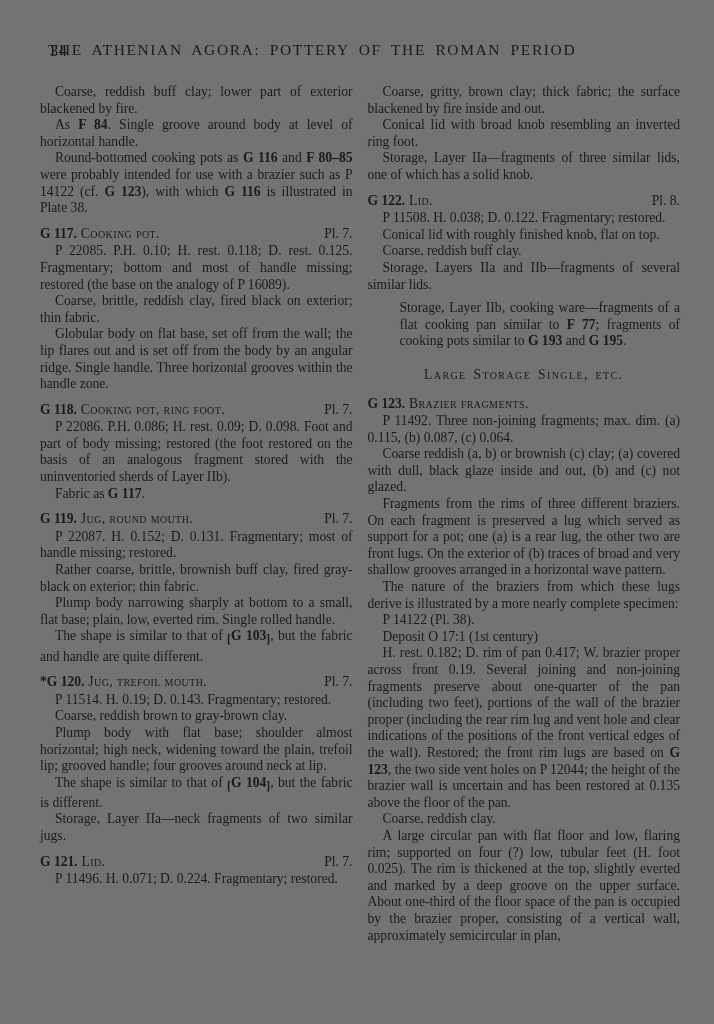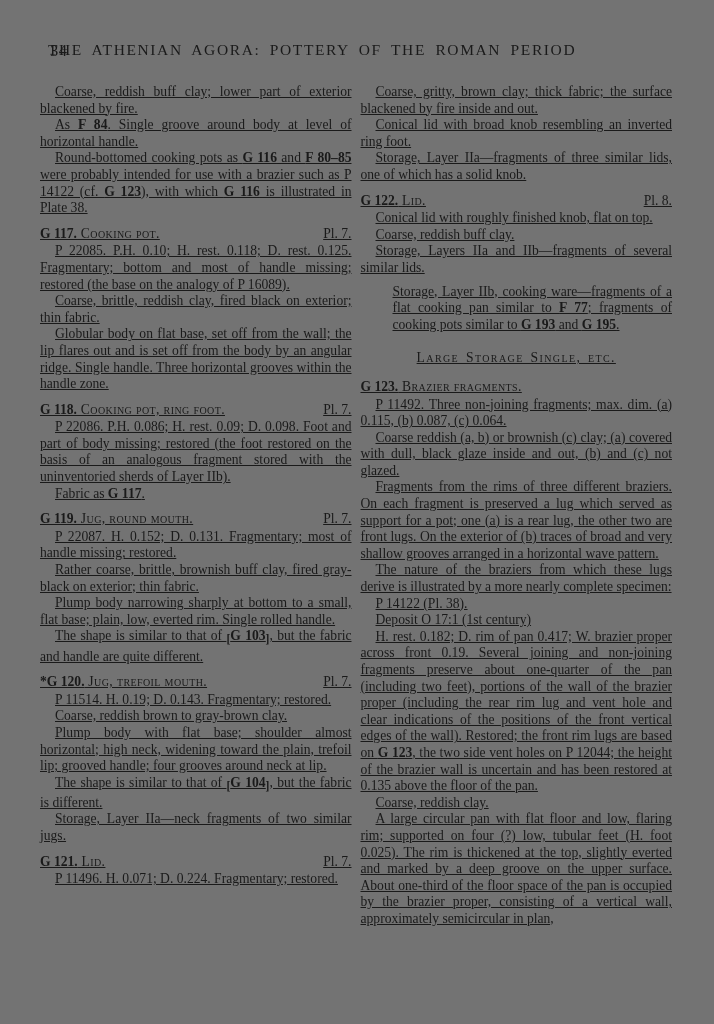--- a/index.html
+++ b/index.html
@@ -24,22 +24,22 @@
   .page-title{
     position:absolute;left:0;right:0;top:0;
     text-align:left;
     font-size:15.5px;
     letter-spacing:1.6px;
     word-spacing:4px;
     white-space:nowrap;
   }
   .columns{
     position:absolute;
-    top:84px;left:40px;right:42px;
-    display:flex;gap:9px;text-decoration:underline;
+    top:84px;left:40px;right:34px;
+    display:flex;gap:15px;
   }
   .column{
     flex:1;min-width:0;
     font-size:13.6px;
     line-height:16.6px;
     text-align:justify;
   }
   p.para{margin:0;text-indent:15px;}
   p.para.flush{text-indent:0;margin-top:7px;margin-left:32px;}
   .entry-heading{
@@ -113,20 +113,21 @@
         <p class="para"><span>P 11496. H. 0.071; D. 0.224. Fragmentary; restored.</span></p>
       </div>
     <div class="column" id="col-right">
         <p class="para"><span>Coarse, gritty, brown clay; thick fabric; the surface blackened by fire inside and out.</span></p>
         <p class="para"><span>Conical lid with broad knob resembling an inverted ring foot.</span></p>
         <p class="para"><span>Storage, Layer IIa—fragments of three similar lids, one of which has a solid knob.</span></p>
         <div class="entry-heading">
           <span><b class="entry-number">G 122.</b><span class="entry-title"> Lid.</span></span>
           <span class="entry-plate">Pl. 8.</span>
         </div>
+        <p class="para"><span>P 11508. H. 0.038; D. 0.122. Fragmentary; restored.</span></p>
         <p class="para"><span>Conical lid with roughly finished knob, flat on top.</span></p>
         <p class="para"><span>Coarse, reddish buff clay.</span></p>
         <p class="para"><span>Storage, Layers IIa and IIb—fragments of several similar lids.</span></p>
         <p class="para flush"><span>Storage, Layer IIb, cooking ware—fragments of a flat cooking pan similar to </span><b>F 77</b><span>; fragments of cooking pots similar to </span><b>G 193</b><span> and </span><b>G 195</b><span>.</span></p>
         <div class="section-heading">Large Storage Single, etc.</div>
         <div class="entry-heading">
           <span><b class="entry-number">G 123.</b><span class="entry-title"> Brazier fragments.</span></span>
         </div>
         <p class="para"><span>P 11492. Three non-joining fragments; max. dim. (a) 0.115, (b) 0.087, (c) 0.064.</span></p>
         <p class="para"><span>Coarse reddish (a, b) or brownish (c) clay; (a) covered with dull, black glaze inside and out, (b) and (c) not glazed.</span></p>

